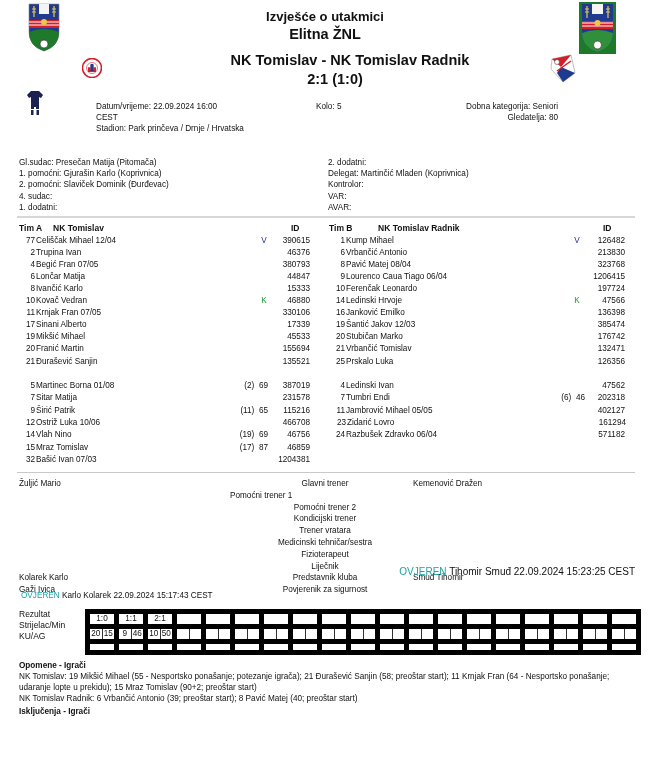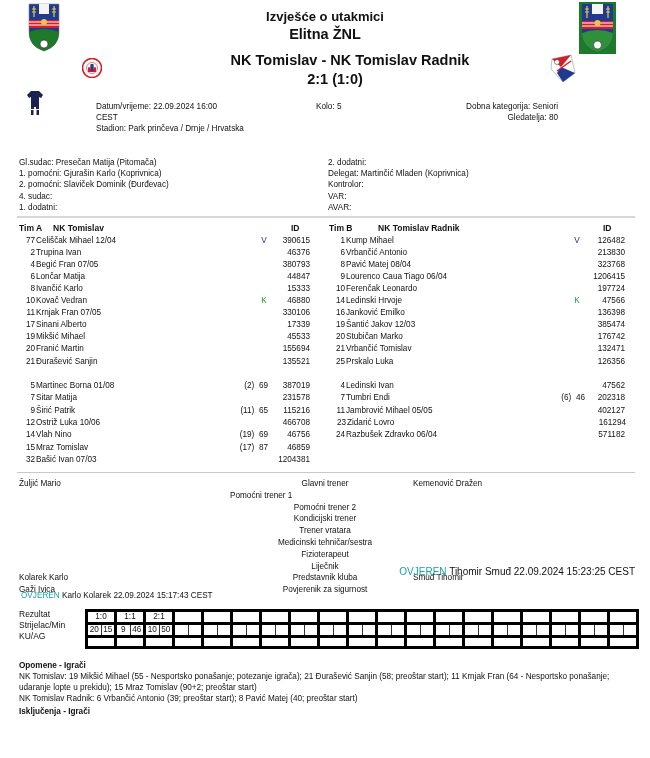--- a/index.html
+++ b/index.html
@@ -18,21 +18,21 @@
   .row .num { position: absolute; text-align: right; }
   .row .nm { position: absolute; }
   .row .flag { position: absolute; width: 10px; text-align: center; }
   .row .sub { position: absolute; text-align: right; }
   .row .pid { position: absolute; text-align: right; }
   .flag-v { color: #1e2b9e; }
   .flag-k { color: #0f9a2e; }
   .staff { font-size: 8.2px; line-height: 11.8px; }
   .ovj { color: #1aa3a3; }
   .score-table { position: absolute; left: 85px; top: 609px; border-collapse: collapse; }
-  .score-table td { border: 3px solid #000000; width: 29px; height: 11px; padding: 0; font-size: 8.2px; text-align: center; line-height: 10px; }
+  .score-table td { border: 5px solid #000000; width: 29px; height: 11px; padding: 0; font-size: 8.2px; text-align: center; line-height: 10px; }
   .score-table td.split { padding: 0; }
   .split-inner { display: flex; height: 10px; }
   .split-inner span { flex: 1; text-align: center; }
   .split-inner span:first-child { border-right: 1px solid #333; }
   .labels { font-size: 8.5px; line-height: 11px; }
   .disc { font-size: 8.2px; line-height: 11px; }
   .disc-h { font-weight: bold; }
 </style>
 </head>
 <body>

